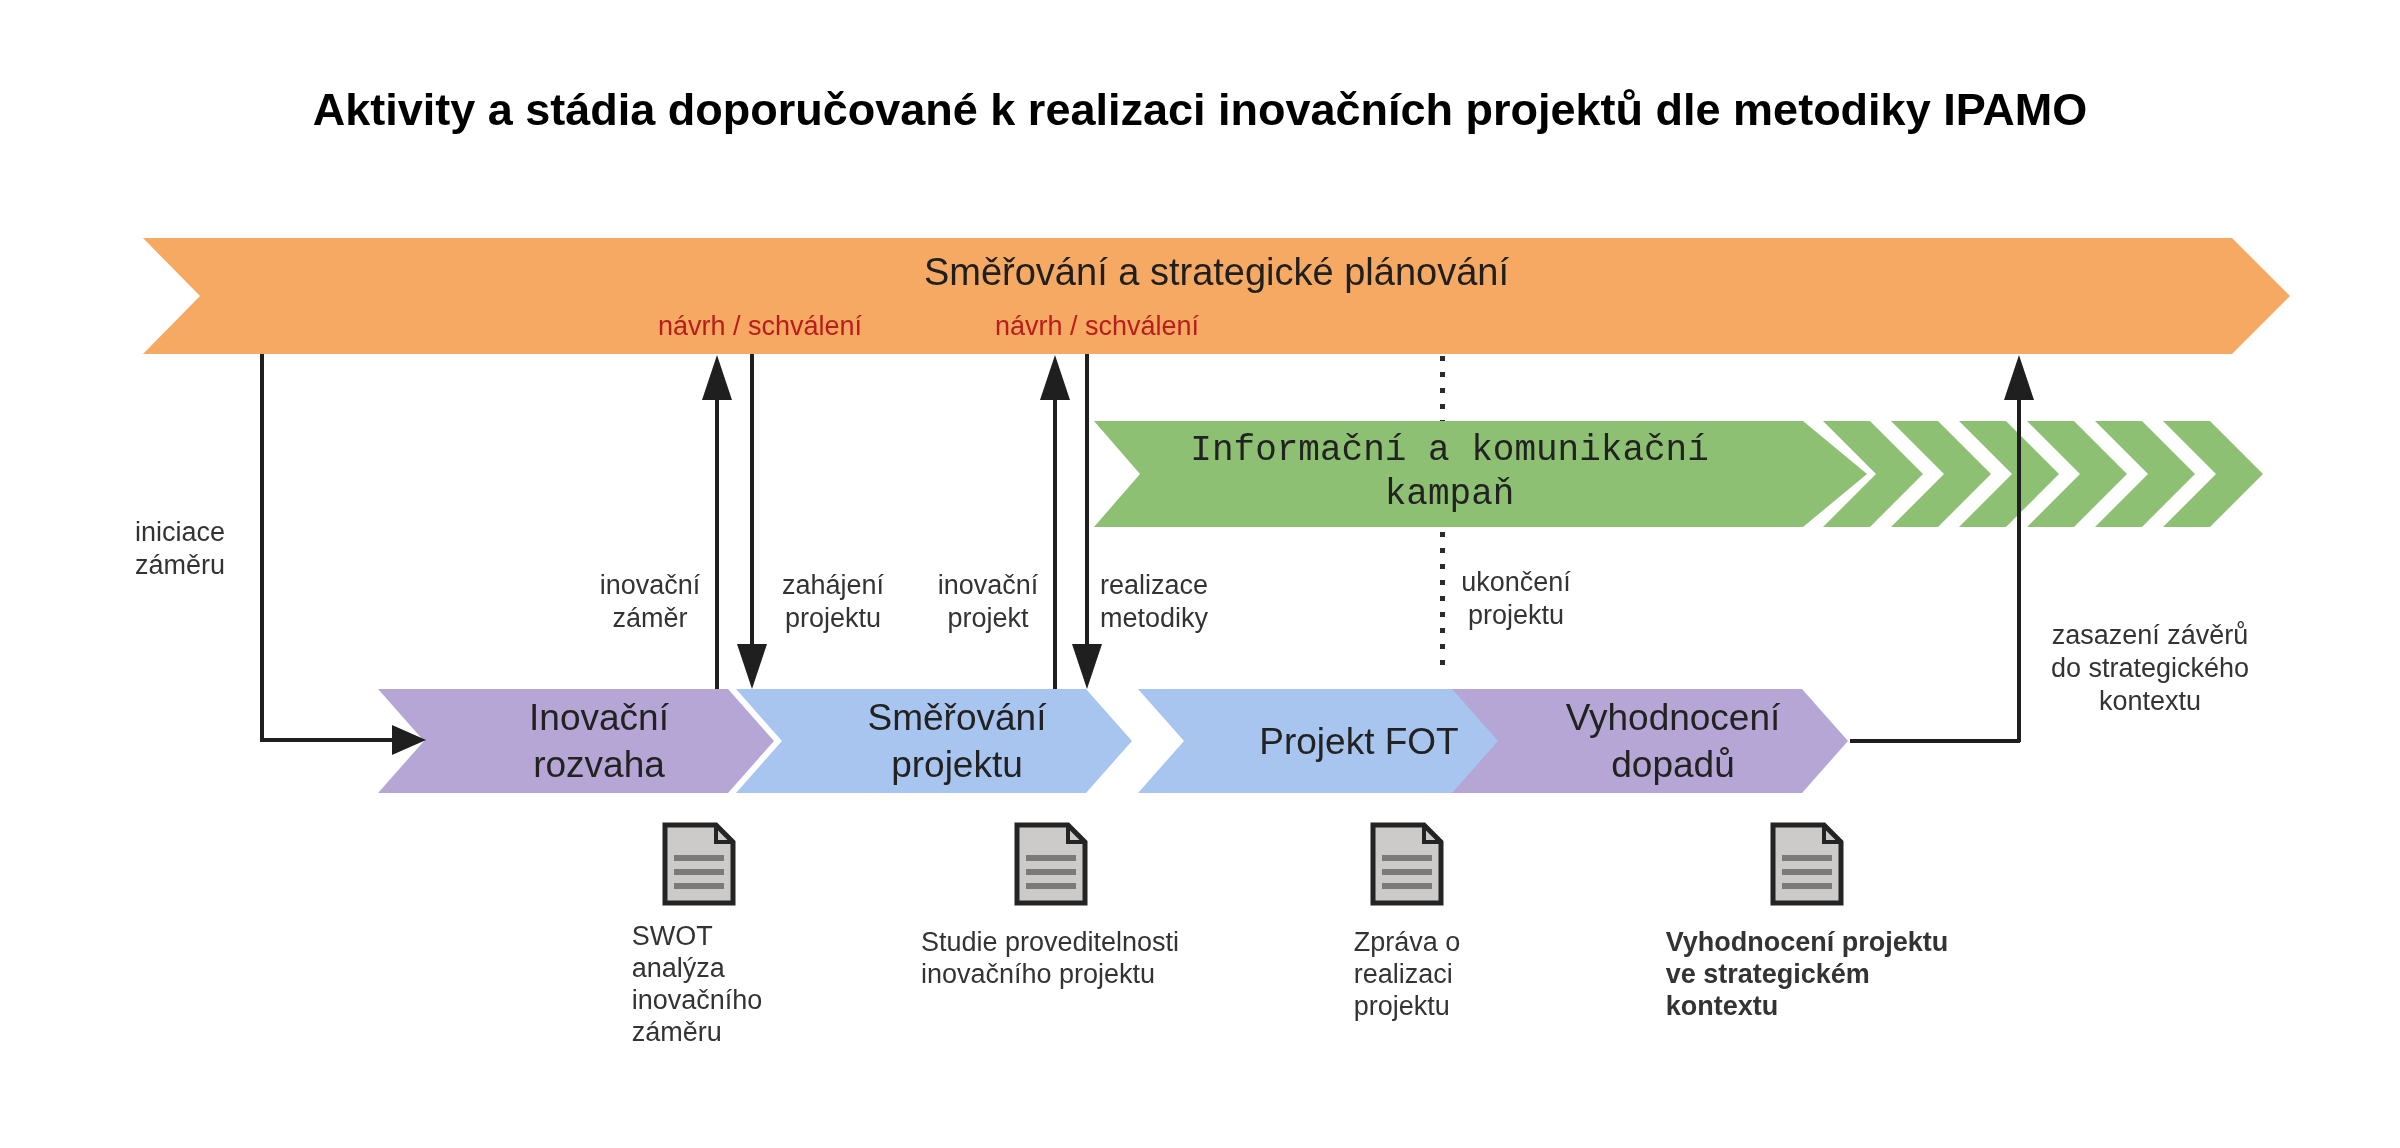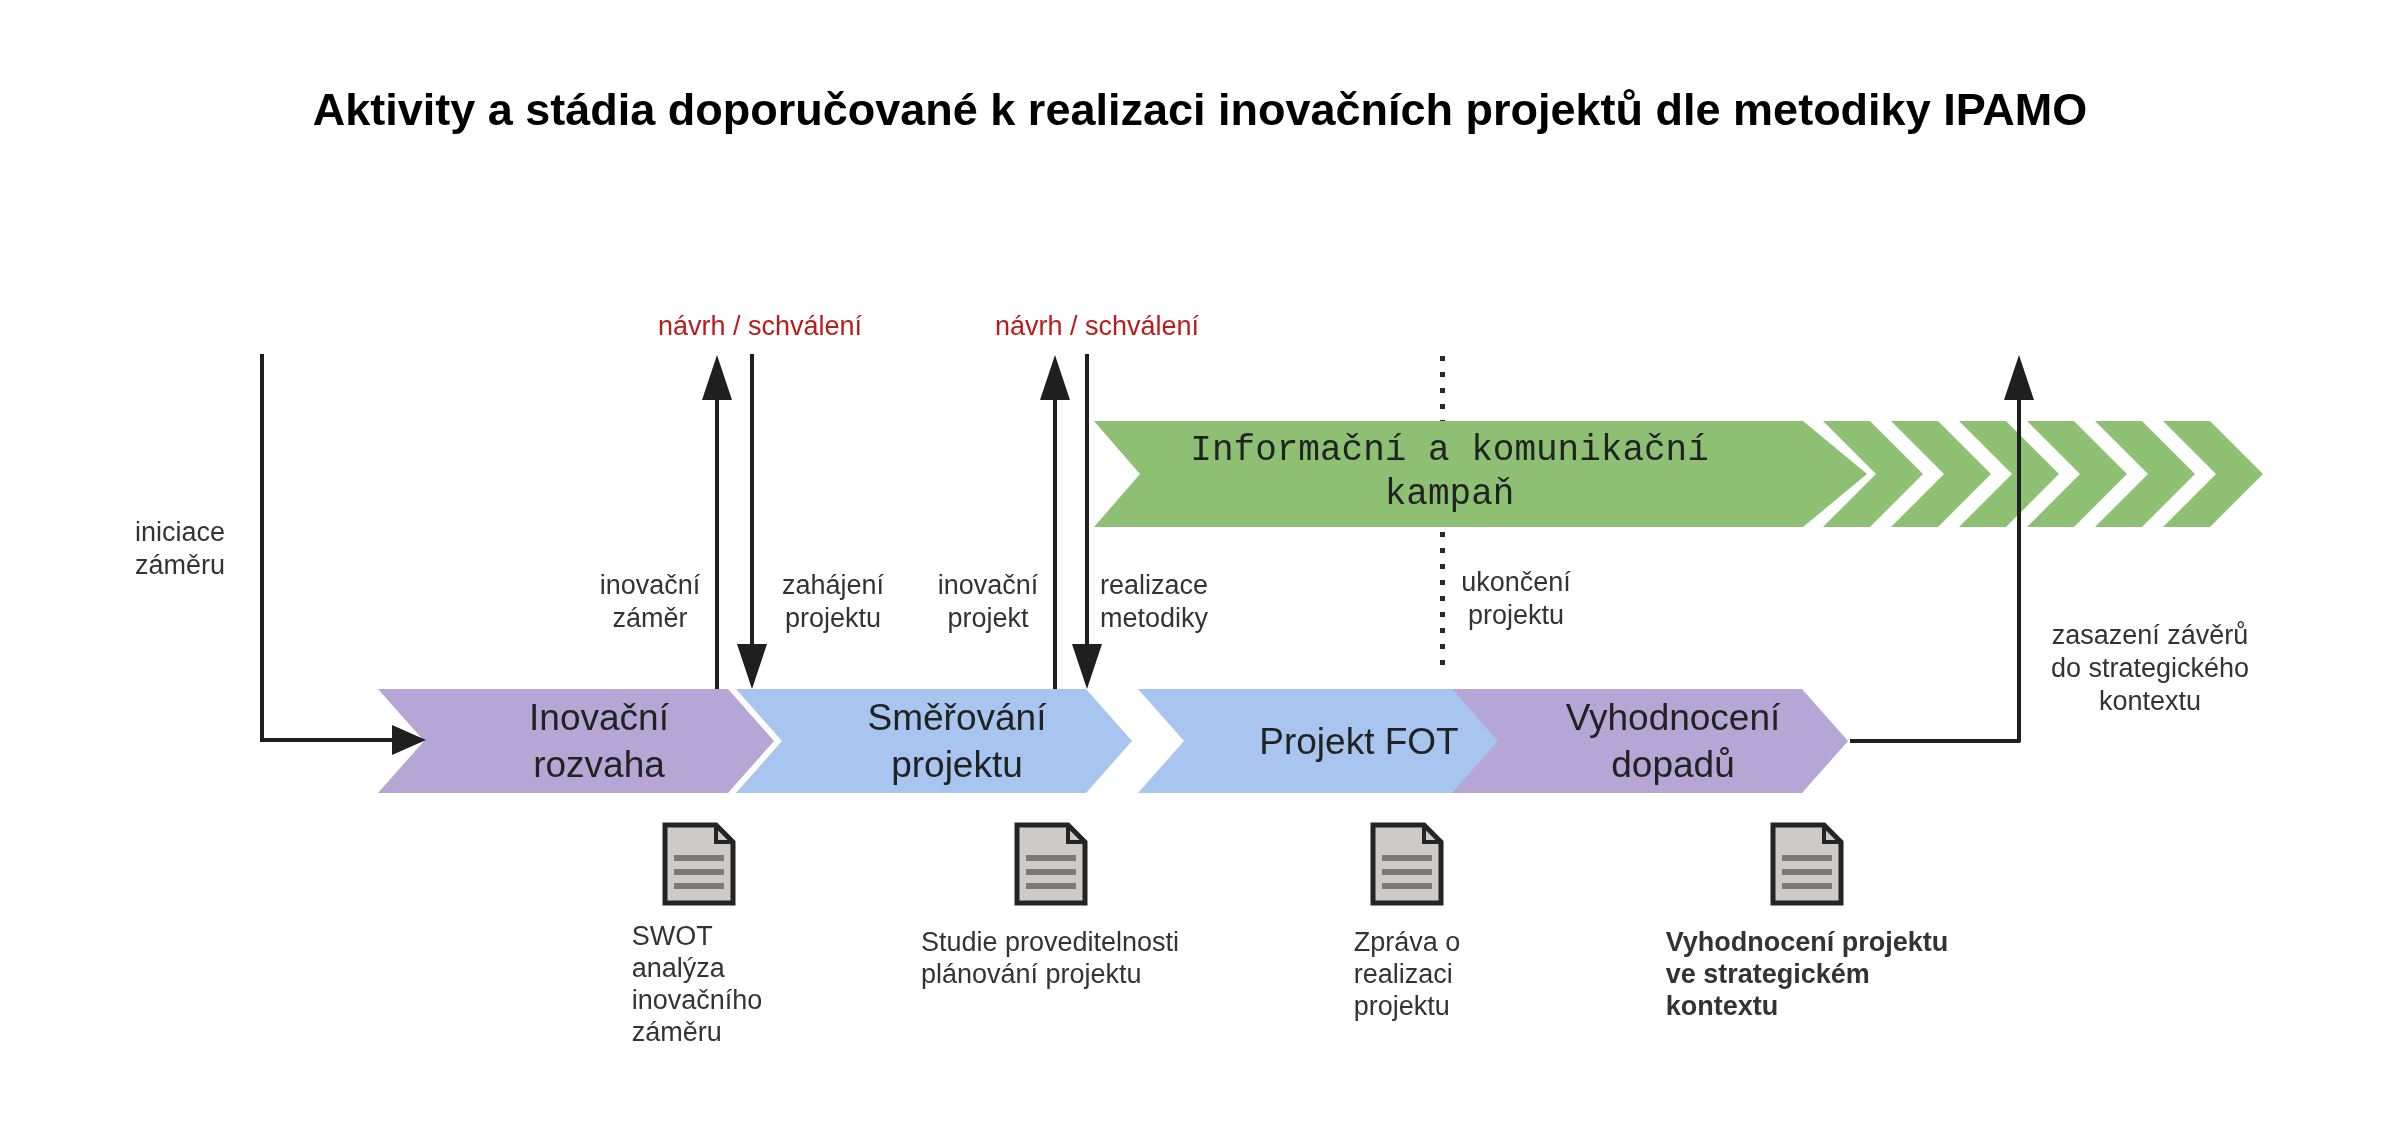--- a/index.html
+++ b/index.html
@@ -77,20 +77,23 @@
     font-size:27px; line-height:32px; color:var(--c-note); white-space:pre-line; z-index:2;
   }
 </style>
 </head>
 <body>
 
 <div id="canvas" style="--c-orange: #F5A963; --c-green: #8DC073; --c-purple: #B5A6D6; --c-blue: #A8C5EF; --c-line: #1f1f1f; --c-note: #333333;">
 
   <div class="title">Aktivity a stádia doporučované k realizaci inovačních projektů dle metodiky IPAMO</div>
 
+  <div class="banner-orange">
+    <div class="main-label">Směřování a strategické plánování</div>
+  </div>
   <div class="approval" style="left:760px;">návrh / schválení</div>
   <div class="approval" style="left:1097px;">návrh / schválení</div>
 
   <div class="banner-green">
     <div class="main-label">Informační a komunikační
 kampaň</div>
   </div>
   <div class="chev" style="left:1823px;"></div>
   <div class="chev" style="left:1891px;"></div>
   <div class="chev" style="left:1959px;"></div>
@@ -177,21 +180,21 @@
     <line x1="14" y1="36" x2="64" y2="36" stroke="#7A7A7A" stroke-width="6"></line>
     <line x1="14" y1="50" x2="64" y2="50" stroke="#7A7A7A" stroke-width="6"></line>
     <line x1="14" y1="64" x2="64" y2="64" stroke="#7A7A7A" stroke-width="6"></line>
   </svg>
 
   <div class="doc-note" style="left:697px;  top:920px;">SWOT
 analýza
 inovačního
 záměru</div>
   <div class="doc-note" style="left:1050px; top:926px;">Studie proveditelnosti
-plánování projektu</div>
+inovačního projektu</div>
   <div class="doc-note" style="left:1407px; top:926px;">Zpráva o
 realizaci
 projektu</div>
   <div class="doc-note" style="left:1807px; top:926px;font-weight:bold;">Vyhodnocení projektu
 ve strategickém
 kontextu</div>
 
 </div>
 
 </body></html>

